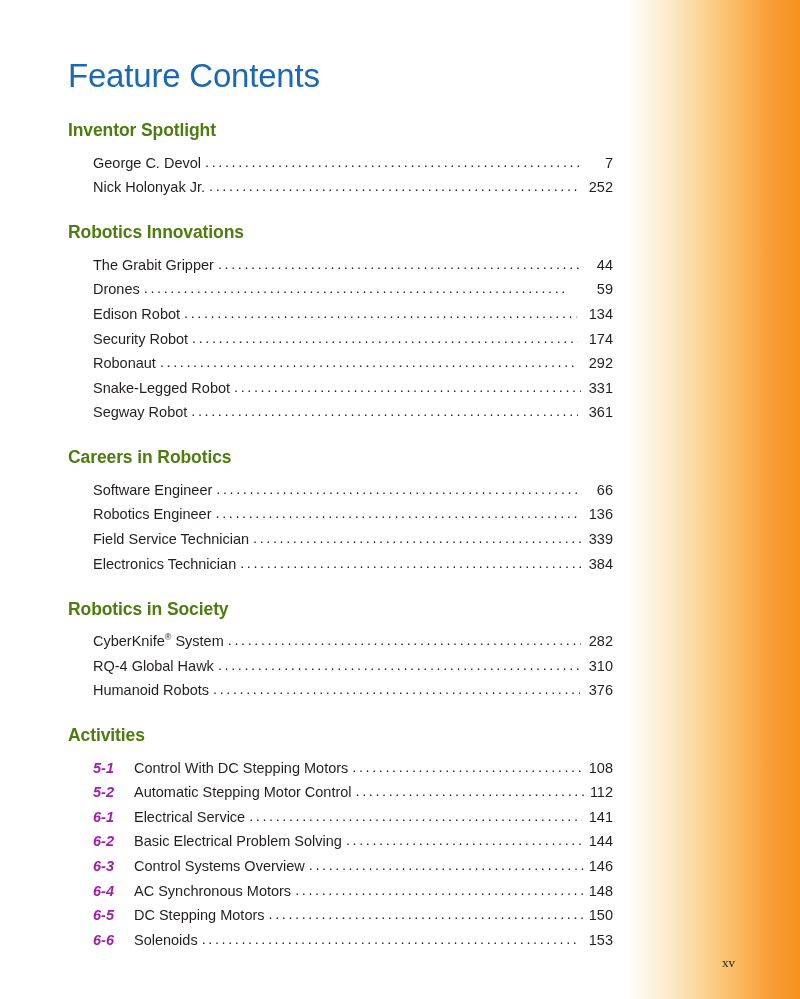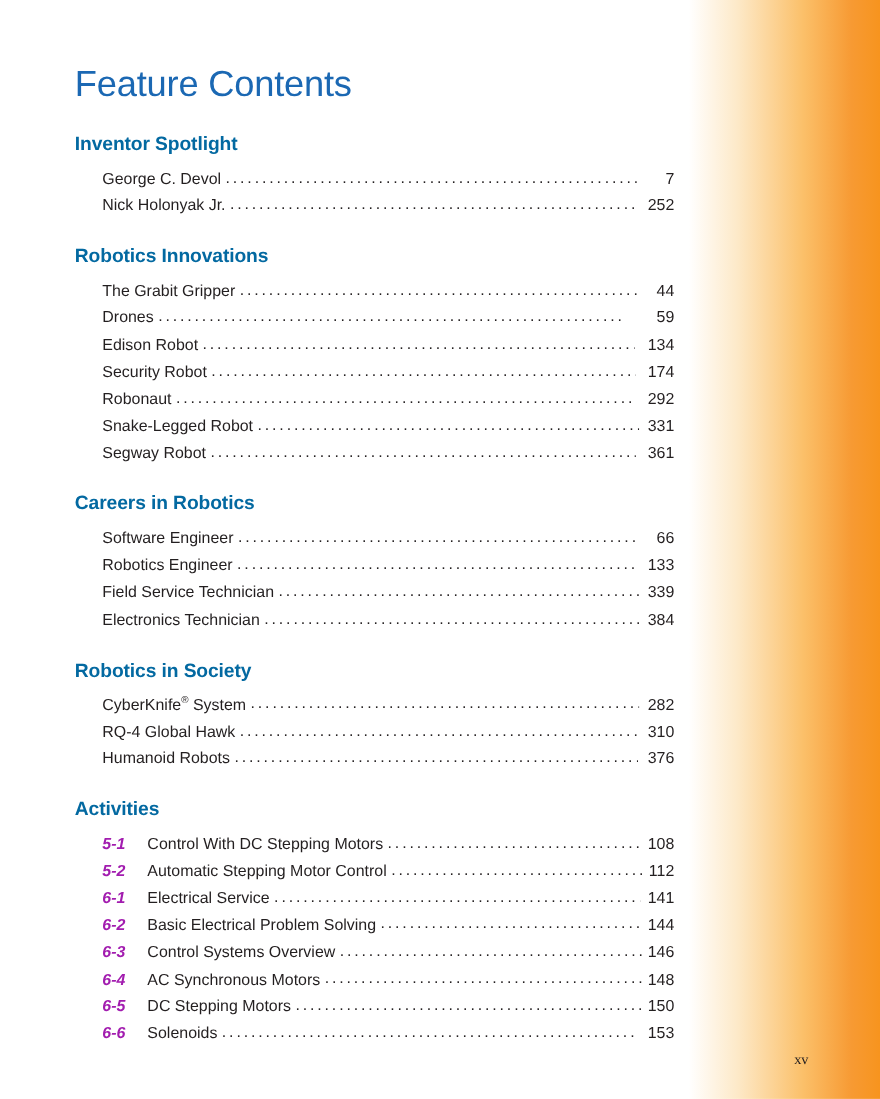--- a/index.html
+++ b/index.html
@@ -39,21 +39,21 @@
     font-size: 33px;
     font-weight: normal;
     letter-spacing: -0.2px;
     margin: 0 0 26px 0;
     line-height: 1.1;
   }
   .section {
     margin-bottom: 22px;
   }
   .section-title {
-    color: #0369a1;
+    color: #4d7c0f;
     font-size: 17.5px;
     font-weight: bold;
     margin: 0 0 10px 0;
     letter-spacing: -0.1px;
   }
   .entries {
     margin: 0;
     padding: 0;
     list-style: none;
   }
@@ -172,21 +172,21 @@
           <h2 class="section-title">Careers in Robotics</h2>
           <ul class="entries">
             <li class="entry">
               <span class="label">Software Engineer</span>
               <span class="dots">................................................................</span>
               <span class="page">66</span>
             </li>
             <li class="entry">
               <span class="label">Robotics Engineer</span>
               <span class="dots">................................................................</span>
-              <span class="page">133</span>
+              <span class="page">136</span>
             </li>
             <li class="entry">
               <span class="label">Field Service Technician</span>
               <span class="dots">................................................................</span>
               <span class="page">339</span>
             </li>
             <li class="entry">
               <span class="label">Electronics Technician</span>
               <span class="dots">................................................................</span>
               <span class="page">384</span>

